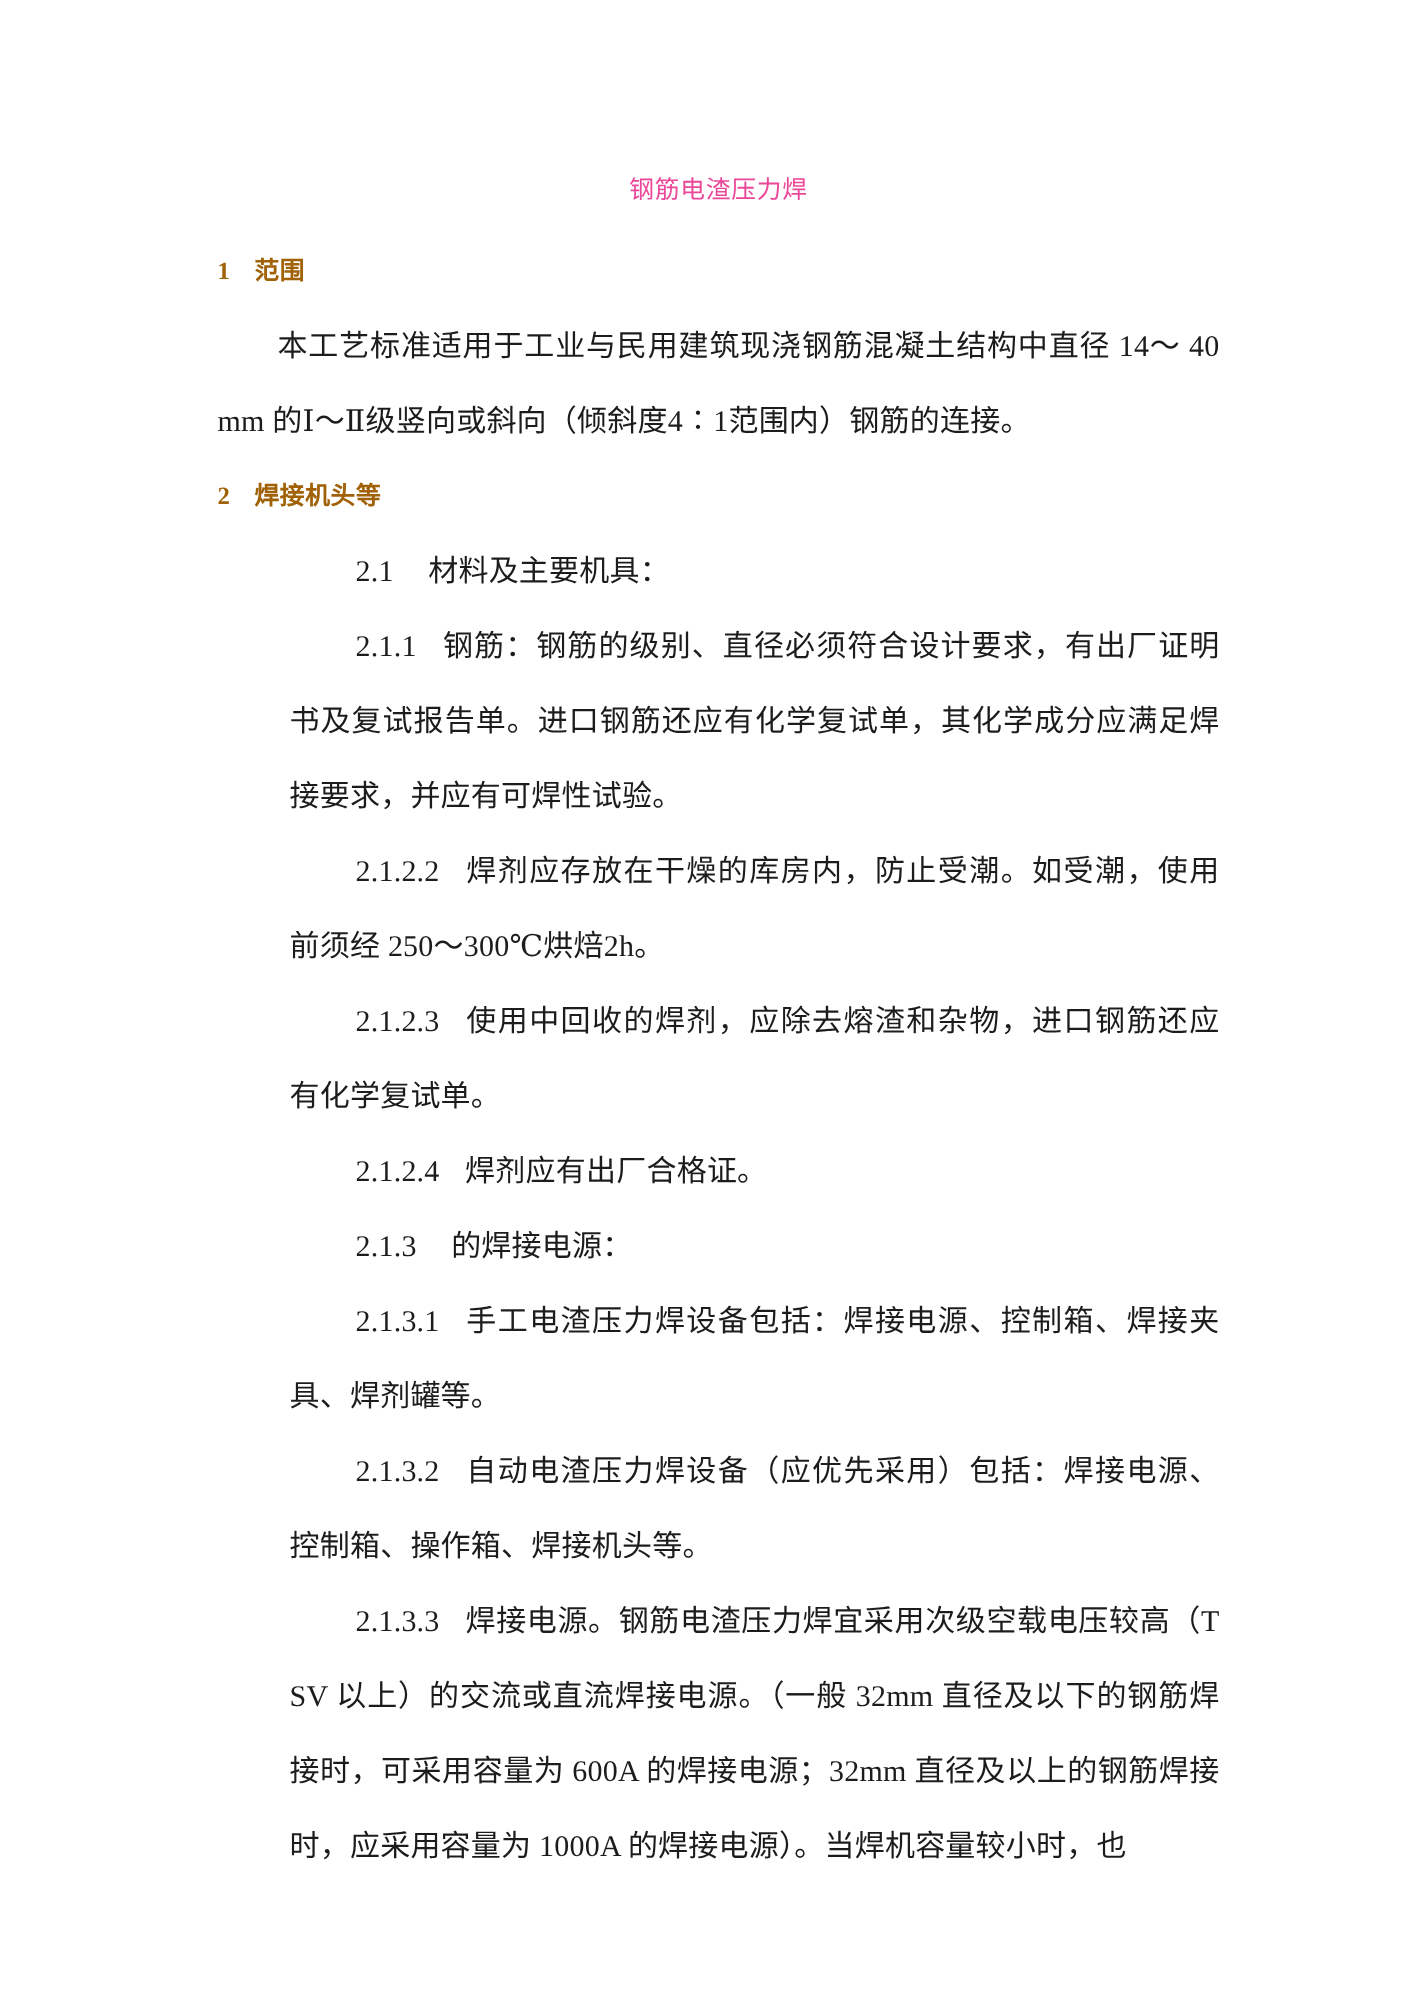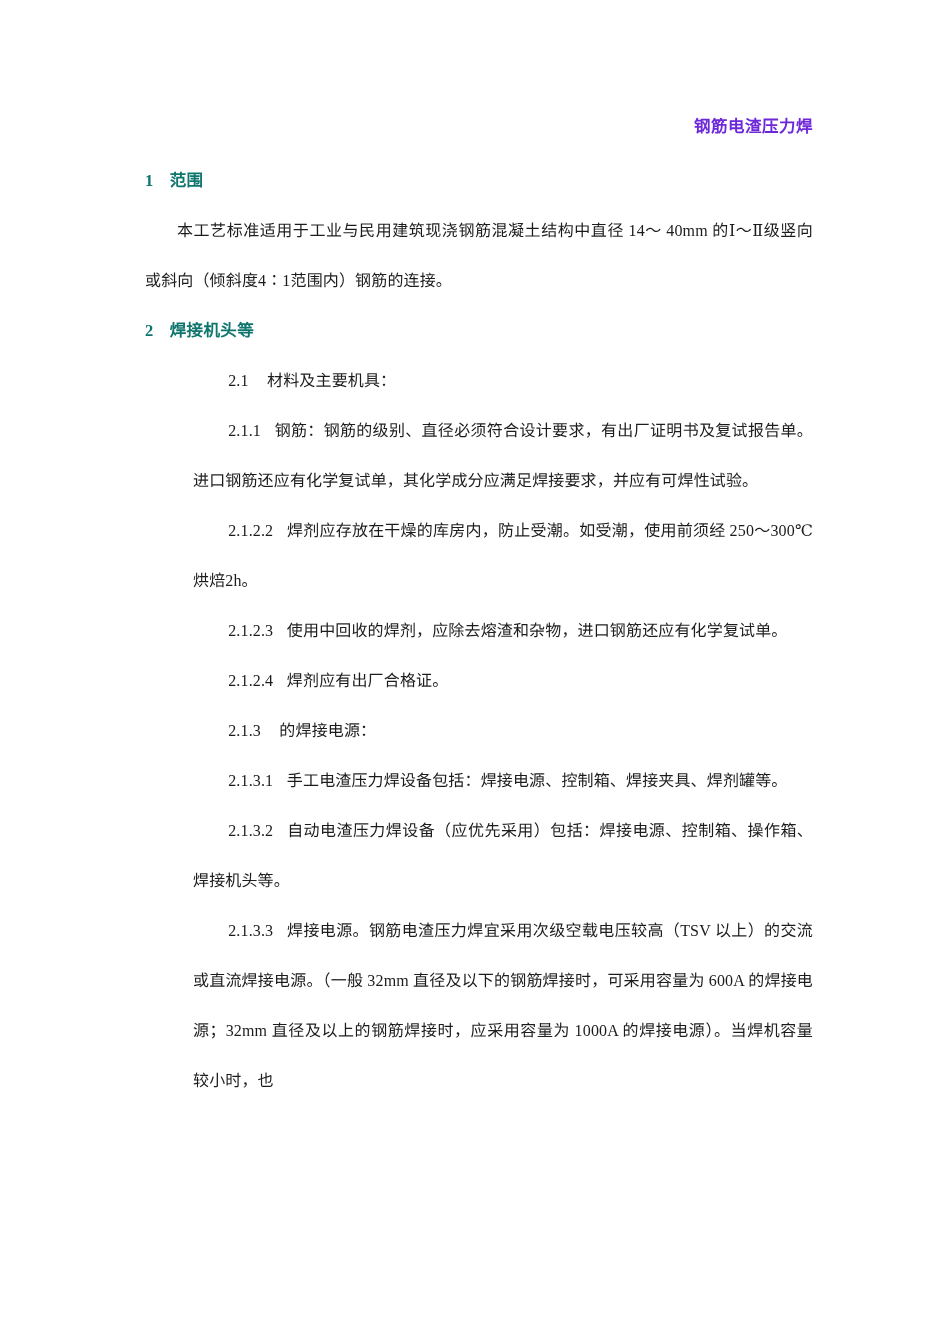--- a/index.html
+++ b/index.html
@@ -23,48 +23,48 @@
 
   .content {
     position: absolute;
     left: 145px;
     top: 112px;
     width: 668px;
   }
 
   
   .doc-title {
-    text-align: right;
+    text-align: center;
     font-size: 16.5px;
     line-height: 30px;
     letter-spacing: 0.5px;
-    color: #6d28d9;
+    color: #ec4899;
     margin: 0 0 14px 0;
-    font-weight: 700;
+    font-weight: 400;
   }
 
   
   .blk {
     margin: 0;
-    font-size: 16px;
+    font-size: 20px;
     line-height: 50px;
     text-align: justify;
     text-justify: inter-ideograph;
     letter-spacing: 0.15px;
     color: #1c1c1c;
     word-break: break-all;
   }
 
   
   .h1 {
     font-weight: bold;
     text-indent: 0;
     font-size: 16.5px;
     letter-spacing: 0.4px;
-    color: #0f766e;
+    color: #a16207;
   }
   .h1 .num { margin-right: 16px; }
 
   
   .para {
     text-indent: 2em;
   }
 
   
   .item {

